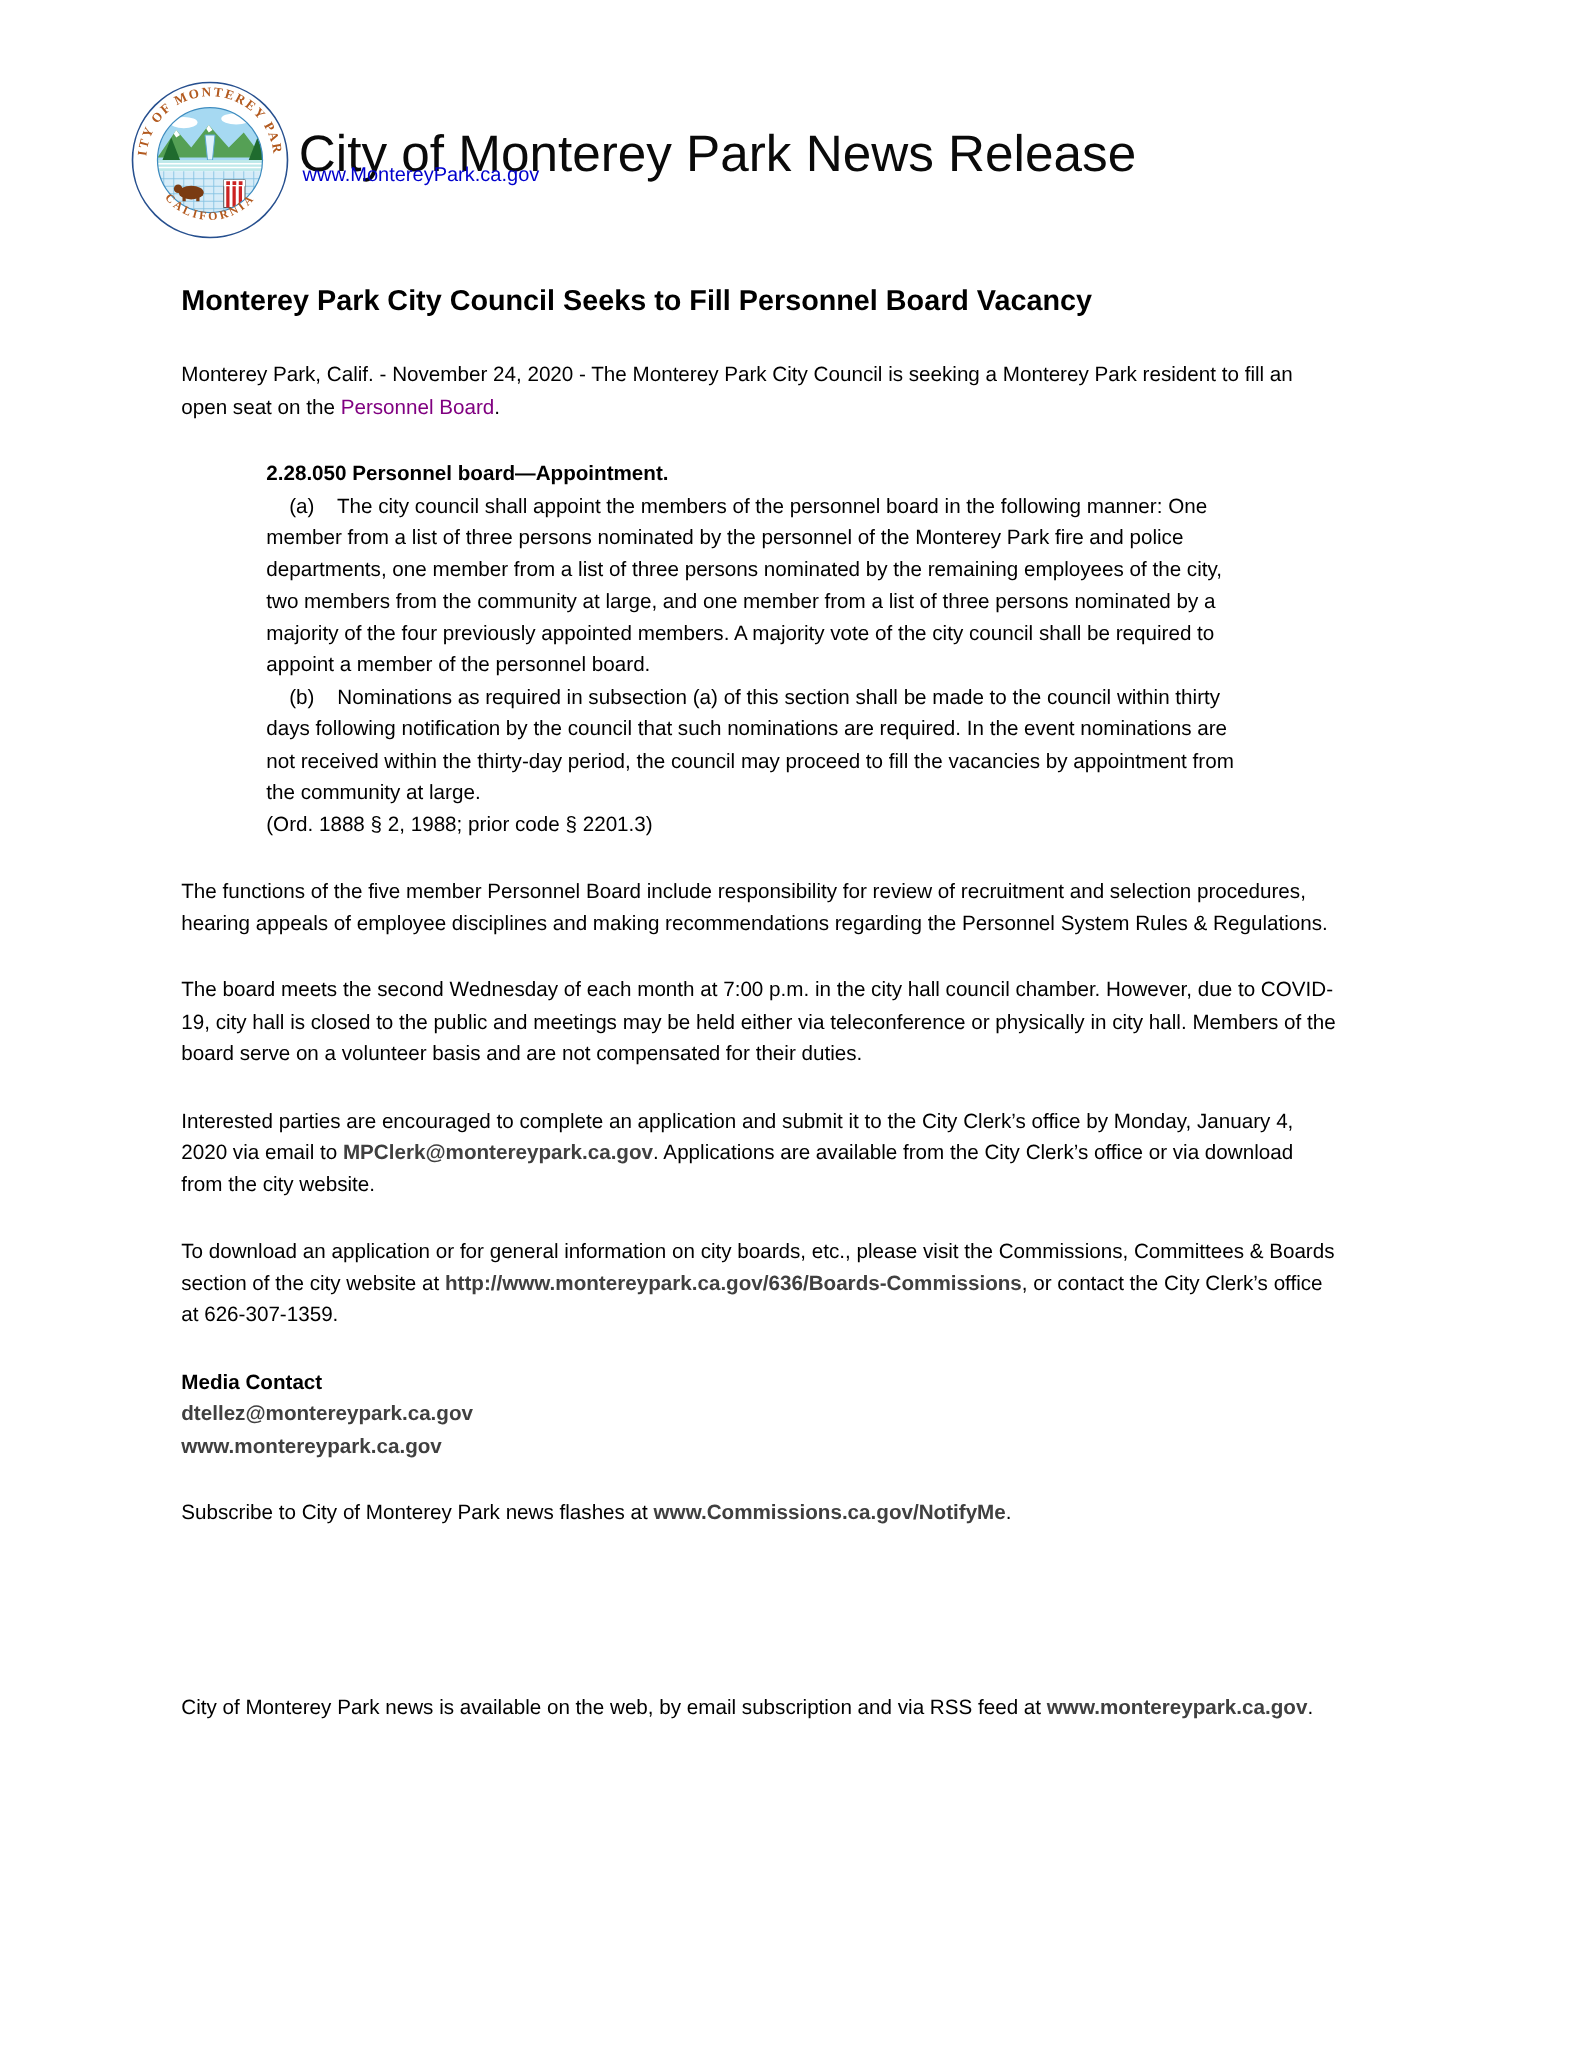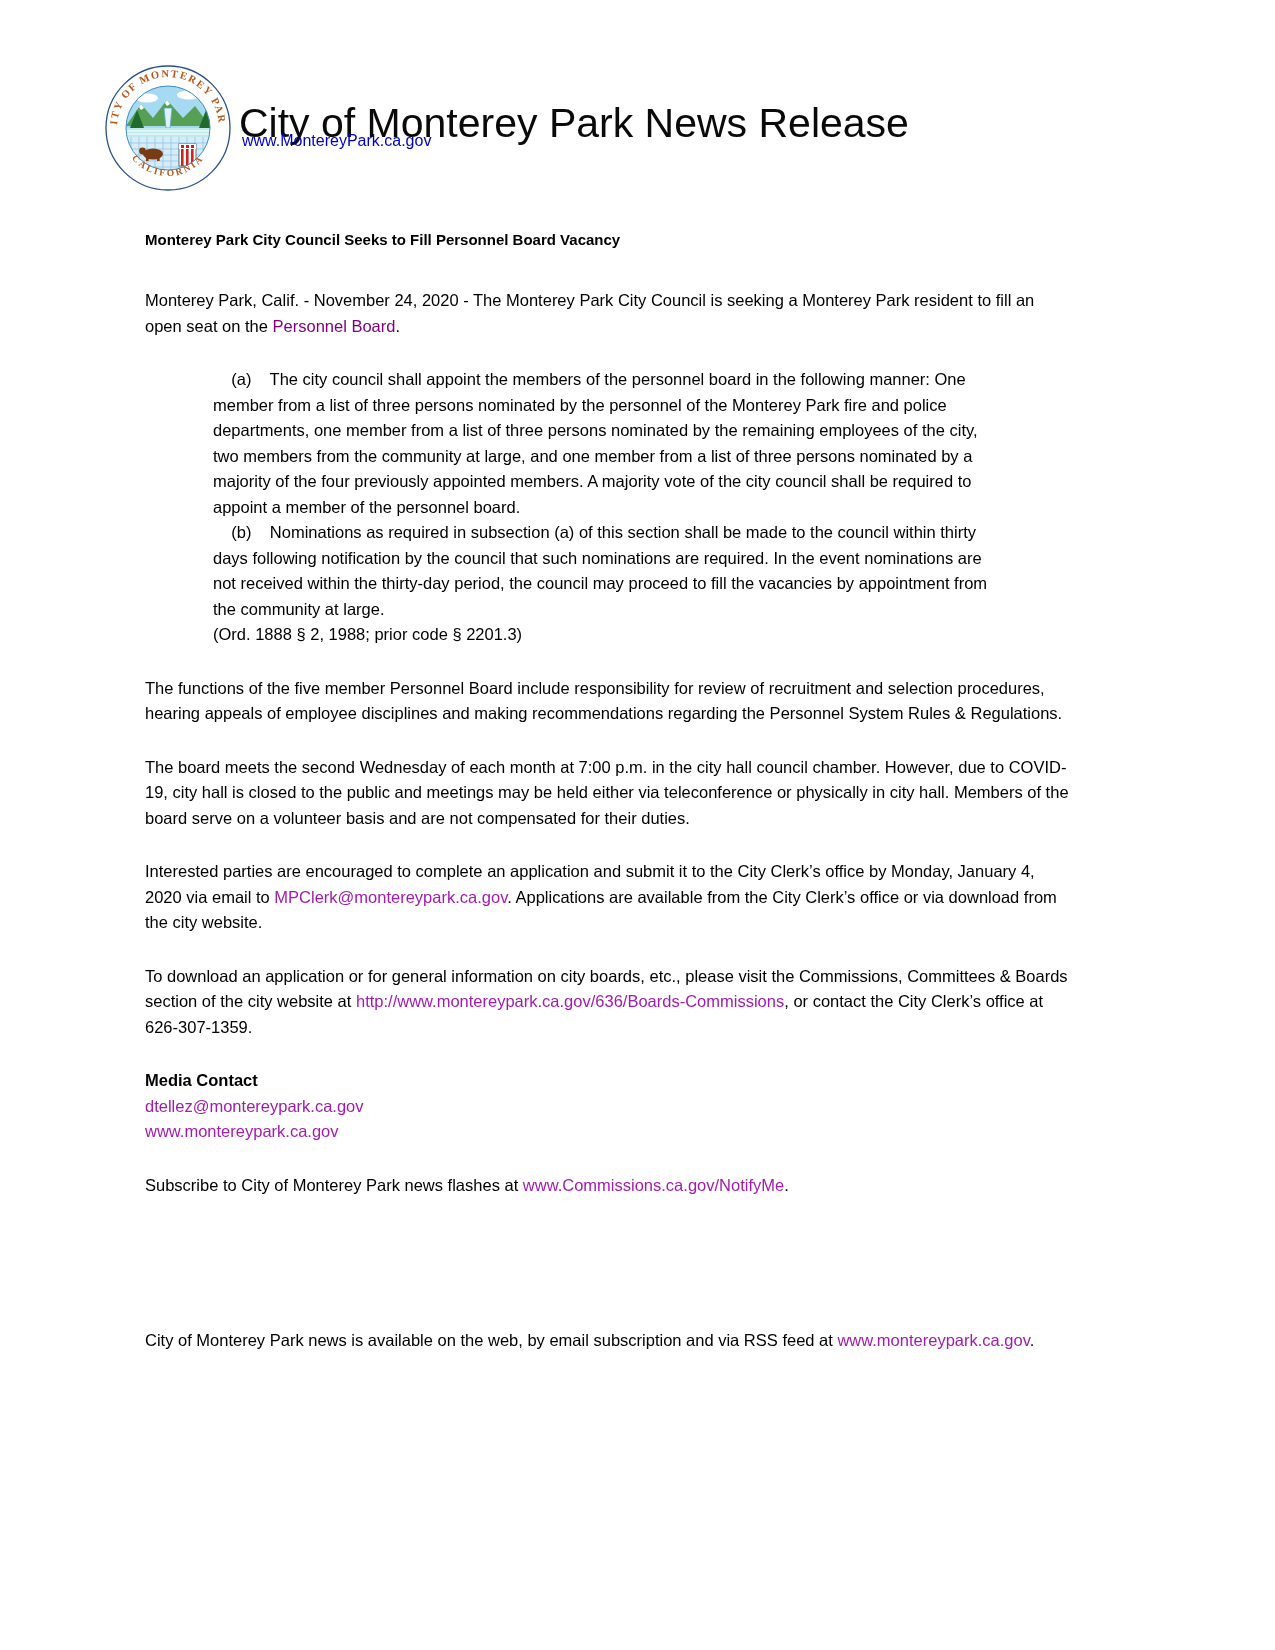--- a/index.html
+++ b/index.html
@@ -26,30 +26,30 @@
     position: absolute; left: 242px; top: 132px;
     font-size: 16px; color: #0000cc; text-decoration: none; cursor: pointer;
   }
   
   main {
     position: absolute; left: 145px; top: 0; width: 925px;
     padding-top: 228px;
     font-size: 16.5px; line-height: 25.5px;
   }
   h1.headline {
-    font-size: 15px; font-weight: bold; line-height: 24px;
+    font-size: 23px; font-weight: bold; line-height: 24px;
     margin: 0 0 36px 0;
   }
   p.para { margin: 28px 0; }
   p.para:first-of-type { margin-top: 16px; }
   .ordinance { margin: 28px 75px 28px 68px; }
   .ordinance-heading { font-weight: bold; }
   .ordinance-para { margin: 0; white-space: pre-wrap; }
   .citation { margin: 0; }
-  a.link { color: #a21caf; text-decoration: none; cursor: pointer; }
+  a.link { color: #404040; text-decoration: none; cursor: pointer; font-weight: bold; }
   a.visited-link { color: #800080; text-decoration: none; cursor: pointer; }
   .media-contact { margin: 28px 0; }
   .media-contact-heading { font-weight: bold; }
   .mc-line { margin: 0; }
   .subscribe { margin: 28px 0; }
   .footer-note { margin: 130px 0 0 0; }
 </style>
 </head>
 <body>
 
@@ -112,20 +112,21 @@
 
   <main>
 
     <h1 class="headline">Monterey Park City Council Seeks to Fill Personnel Board Vacancy</h1>
 
     <p class="para">
       <span>Monterey Park, Calif. - November 24, 2020 - The Monterey Park City Council is seeking a Monterey Park resident to fill an open seat on the </span><a class="visited-link">Personnel Board</a><span>.</span>
     </p>
 
     <div class="ordinance">
+      <div class="ordinance-heading">2.28.050 Personnel board—Appointment.</div>
       <p class="ordinance-para">    (a)    The city council shall appoint the members of the personnel board in the following manner: One member from a list of three persons nominated by the personnel of the Monterey Park fire and police departments, one member from a list of three persons nominated by the remaining employees of the city, two members from the community at large, and one member from a list of three persons nominated by a majority of the four previously appointed members. A majority vote of the city council shall be required to appoint a member of the personnel board.</p>
       <p class="ordinance-para">    (b)    Nominations as required in subsection (a) of this section shall be made to the council within thirty days following notification by the council that such nominations are required. In the event nominations are not received within the thirty-day period, the council may proceed to fill the vacancies by appointment from the community at large.</p>
       <p class="citation">(Ord. 1888 § 2, 1988; prior code § 2201.3)</p>
     </div>
 
     <p class="para">The functions of the five member Personnel Board include responsibility for review of recruitment and selection procedures, hearing appeals of employee disciplines and making recommendations regarding the Personnel System Rules &amp; Regulations.</p>
 
     <p class="para">The board meets the second Wednesday of each month at 7:00 p.m. in the city hall council chamber. However, due to COVID-19, city hall is closed to the public and meetings may be held either via teleconference or physically in city hall. Members of the board serve on a volunteer basis and are not compensated for their duties.</p>
 
     <p class="para">

